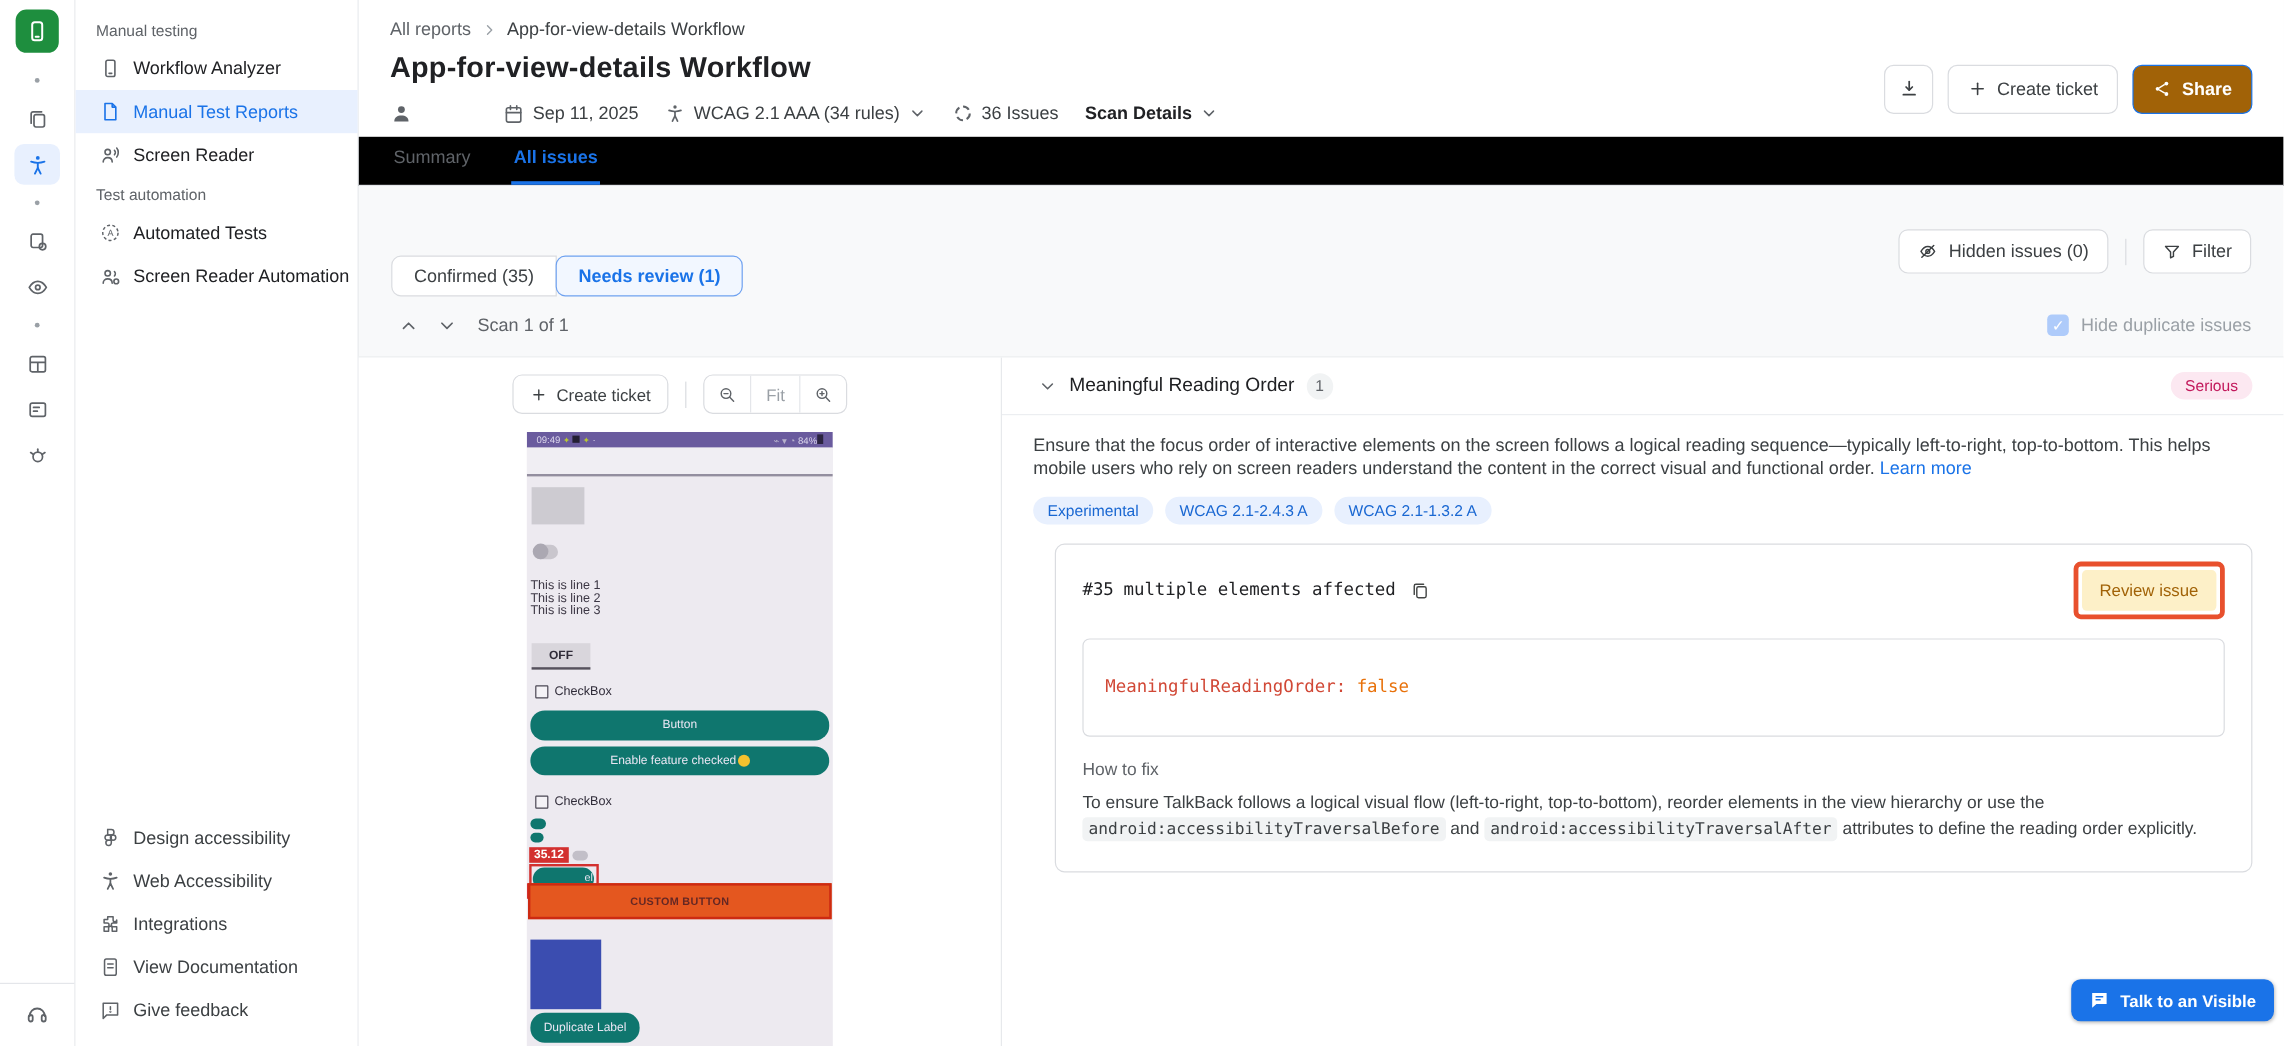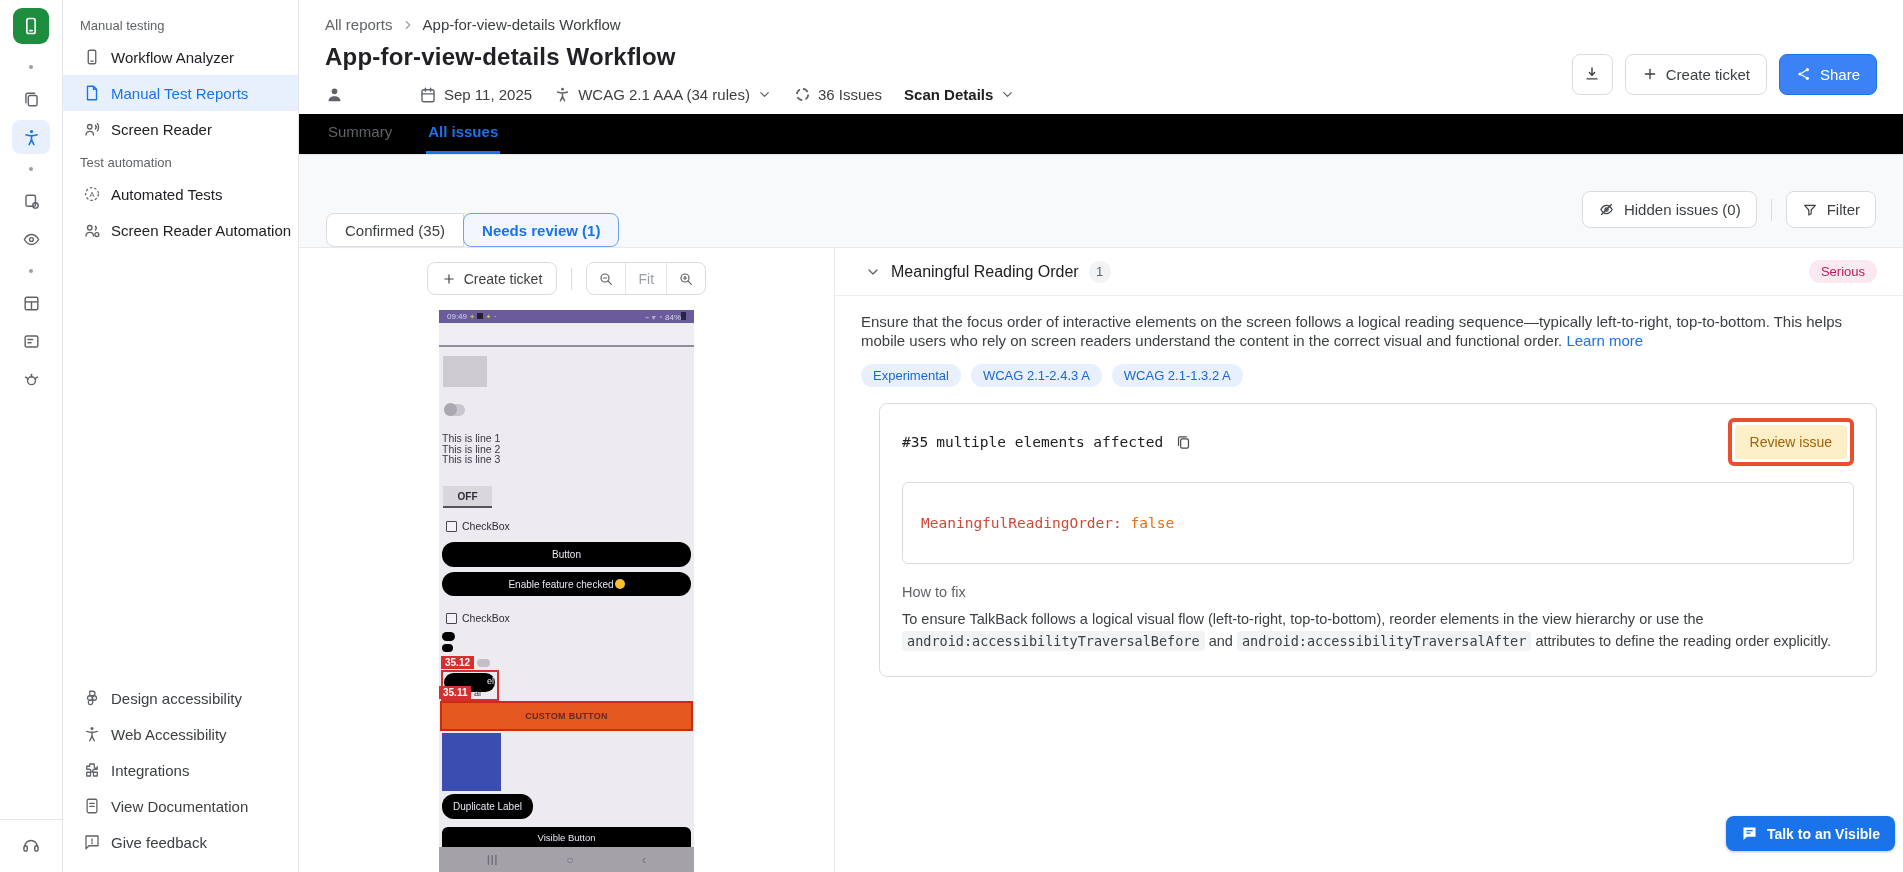--- a/index.html
+++ b/index.html
@@ -32,21 +32,21 @@
   .header { background:#fff; padding:16px 26px 0 26px; display:flex; justify-content:space-between; }
   .crumbs { display:flex; align-items:center; gap:8px; font-size:15px; color:#5f6368; }
   .crumbs .current { color:#3c4043; }
   .page-title { font-size:24px; font-weight:700; color:#202124; margin-top:10px; letter-spacing:.2px; }
   .meta { display:flex; align-items:center; margin:14px 0 10px; color:#3c4043; font-size:15px; }
   .meta .grp { display:flex; align-items:center; gap:7px; margin-right:22px; color:#3c4043; }
   .meta .ic { color:#5f6368; }
   .hdr-actions { display:flex; align-items:center; gap:12px; padding-top:18px; }
   .btn { display:inline-flex; align-items:center; justify-content:center; gap:8px; height:41px; border:1px solid #dadce0; border-radius:8px; background:#fff; font-size:15px; color:#3c4043; padding:0 16px; cursor:pointer; font-family:inherit; }
   .btn.icon-only { width:41px; padding:0; }
-  .btn.primary { background:#3b82f6; border-color:#1a73e8; color:#fff; font-weight:400; }
+  .btn.primary { background:#a16207; border-color:#1a73e8; color:#fff; font-weight:700; }
 
   .tabs { background:#000000; display:flex; gap:32px; padding:0 27px; border-bottom:1px solid #e4e6ea; }
   .tab { padding:9px 2px 11px; font-size:15px; color:#5f6368; border-bottom:3px solid transparent; cursor:pointer; }
   .tab.active { color:#1a73e8; font-weight:700; border-bottom-color:#1a73e8; }
 
   .filterbar { padding:17px 27px 0; display:flex; justify-content:space-between; align-items:center; }
   .seg { display:flex; }
   .seg-btn { height:34px; padding:0 18px; display:flex; align-items:center; font-size:15px; background:#fff; border:1px solid #dadce0; color:#3c4043; cursor:pointer;margin-top:41px; }
   .seg-btn.first { border-radius:8px 0 0 8px; }
   .seg-btn.activeblue { border:1px solid #6ea1f0; background:#f2f7ff; color:#1a73e8; font-weight:700; border-radius:8px; margin-left:-1px; }
@@ -82,35 +82,35 @@
   .p-appbar { left:0; top:13px; width:255px; height:24px; background:#f0eef3; border-bottom:2px solid #938e9f; }
   .p-imgph { left:4px; top:46px; width:44px; height:31px; background:#cdcbd1; }
   .p-toggle { left:5px; top:94px; width:21px; height:12px; background:#c9c6cd; border-radius:6px; }
   .p-toggle::after { content:""; position:absolute; left:0; top:-1px; width:13px; height:13px; border-radius:50%; background:#aba8b2; }
   .p-lines { left:3px; top:123px; font-size:10.5px; line-height:10.5px; color:#3c3744; }
   .p-lines div { position:static; }
   .p-off { left:4px; top:176px; width:49px; height:22px; background:#d9d6dc; border-bottom:2px solid #55515c; display:flex; align-items:center; justify-content:center; font-size:10px; font-weight:700; color:#2f2b38; }
   .p-check { display:flex; align-items:center; gap:5px; font-size:10.5px; color:#2f2b38; }
   .p-check .box { position:static; width:11px; height:11px; border:1.5px solid #4a4653; border-radius:1px; background:#f4f2f6; }
   .p-check span { position:static; }
-  .p-pill { background:#000000; border-radius:12px; color:#e9e6f3; display:flex; align-items:center; justify-content:center; font-size:10px; }
+  .p-pill { background:#0f766e; border-radius:12px; color:#e9e6f3; display:flex; align-items:center; justify-content:center; font-size:10px; }
   .p-btn1 { left:3px; top:232px; width:249px; height:25px; }
   .p-btn2 { left:3px; top:262px; width:249px; height:24px; gap:1px;text-align:center; }
   .p-emoji { position:static; width:10px; height:10px; border-radius:50%; background:#f5c12e; }
   .p-minipill1 { left:3px; top:322px; width:13px; height:9px; border-radius:5px; }
   .p-minipill2 { left:3px; top:334px; width:11px; height:8px; border-radius:4px; }
   .p-badge { background:#d3302f; color:#fff; font-size:10px; font-weight:700; padding:1px 4px; }
   .p-badge1 { left:2px; top:346px; }
   .p-minitoggle { left:38px; top:349px; width:13px; height:8px; background:#c2bfc8; border-radius:4px; }
   .p-hl { left:2px; top:360px; width:58px; height:31px; border:2px solid #d3302f; }
   .p-hl .pill { left:1px; top:1px; width:51px; height:19px; border-radius:10px; }
   .p-hl .frag-top { left:44px; top:4px; font-size:9px; color:#e9e6f3; }
   .p-badge2 { left:0px; top:376px; }
   .p-frag2 { left:35px; top:378px; font-size:9px; color:#3c3744; }
-  .p-custom { left:1px; top:391px; width:253px; height:30px; background:#e4571f; border:2px solid #cd2a12; display:flex; align-items:center; justify-content:center; font-size:9px; font-weight:700; color:rgba(20,10,40,.62); letter-spacing:.3px; }
+  .p-custom { left:1px; top:376px; width:253px; height:30px; background:#e4571f; border:2px solid #cd2a12; display:flex; align-items:center; justify-content:center; font-size:9px; font-weight:700; color:rgba(20,10,40,.62); letter-spacing:.3px; }
   .p-bluerect { left:3px; top:423px; width:59px; height:58px; background:#3b4db0; }
   .p-dup { left:3px; top:484px; width:91px; height:25px; }
   .p-visible { left:3px; top:517px; width:249px; height:20px; border-radius:6px 6px 0 0; font-size:9.5px; }
   .p-nav { left:0; top:537px; width:255px; height:25px; background:#a4a1a9; display:flex; align-items:center; justify-content:space-between; padding:0 48px; color:#6e6b74; }
   .p-nav span { position:static; font-size:12px; }
   .p-nav .bars { letter-spacing:1px; font-weight:700; font-size:10px; }
 
   
   .issuepanel { flex:1; min-width:0; display:flex; flex-direction:column; background:#fff; }
   .acc-head { display:flex; align-items:center; gap:10px; padding:12px 26px 12px 30px; border-bottom:1px solid #eceef1; }
@@ -462,20 +462,39 @@
           <span class="ic">
               <svg width="16" height="16" viewBox="0 0 24 24" fill="none" stroke="#3c4043" stroke-width="1.8" stroke-linejoin="round">
                 <path d="M4 5h16l-6.2 7v5.5l-3.6 1.8V12z"></path>
               </svg>
             </span>
           <span>Filter</span>
         </button>
       </div>
     </div>
 
+    <div class="scanrow">
+      <div class="scan-left">
+        <div class="nav-arrow">
+            <svg width="17" height="17" viewBox="0 0 24 24" fill="none" stroke="#5f6368" stroke-width="2" stroke-linecap="round" stroke-linejoin="round">
+              <path d="M6 15l6-6 6 6"></path>
+            </svg>
+          </div>
+        <div class="nav-arrow">
+            <svg width="17" height="17" viewBox="0 0 24 24" fill="none" stroke="#5f6368" stroke-width="2" stroke-linecap="round" stroke-linejoin="round">
+              <path d="M6 9l6 6 6-6"></path>
+            </svg>
+          </div>
+        <span class="scan-label">Scan 1 of 1</span>
+      </div>
+      <div class="dup">
+        <span class="checkbox"></span>
+        <span>Hide duplicate issues</span>
+      </div>
+    </div>
 
     <div class="content">
 
       <div class="viewer">
         <div class="viewer-toolbar">
           <button class="vt-btn">
             <span class="ic">
                 <svg width="14" height="14" viewBox="0 0 24 24" fill="none" stroke="#3c4043" stroke-width="2" stroke-linecap="round">
                   <line x1="12" y1="5" x2="12" y2="19"></line>
                   <line x1="5" y1="12" x2="19" y2="12"></line>

